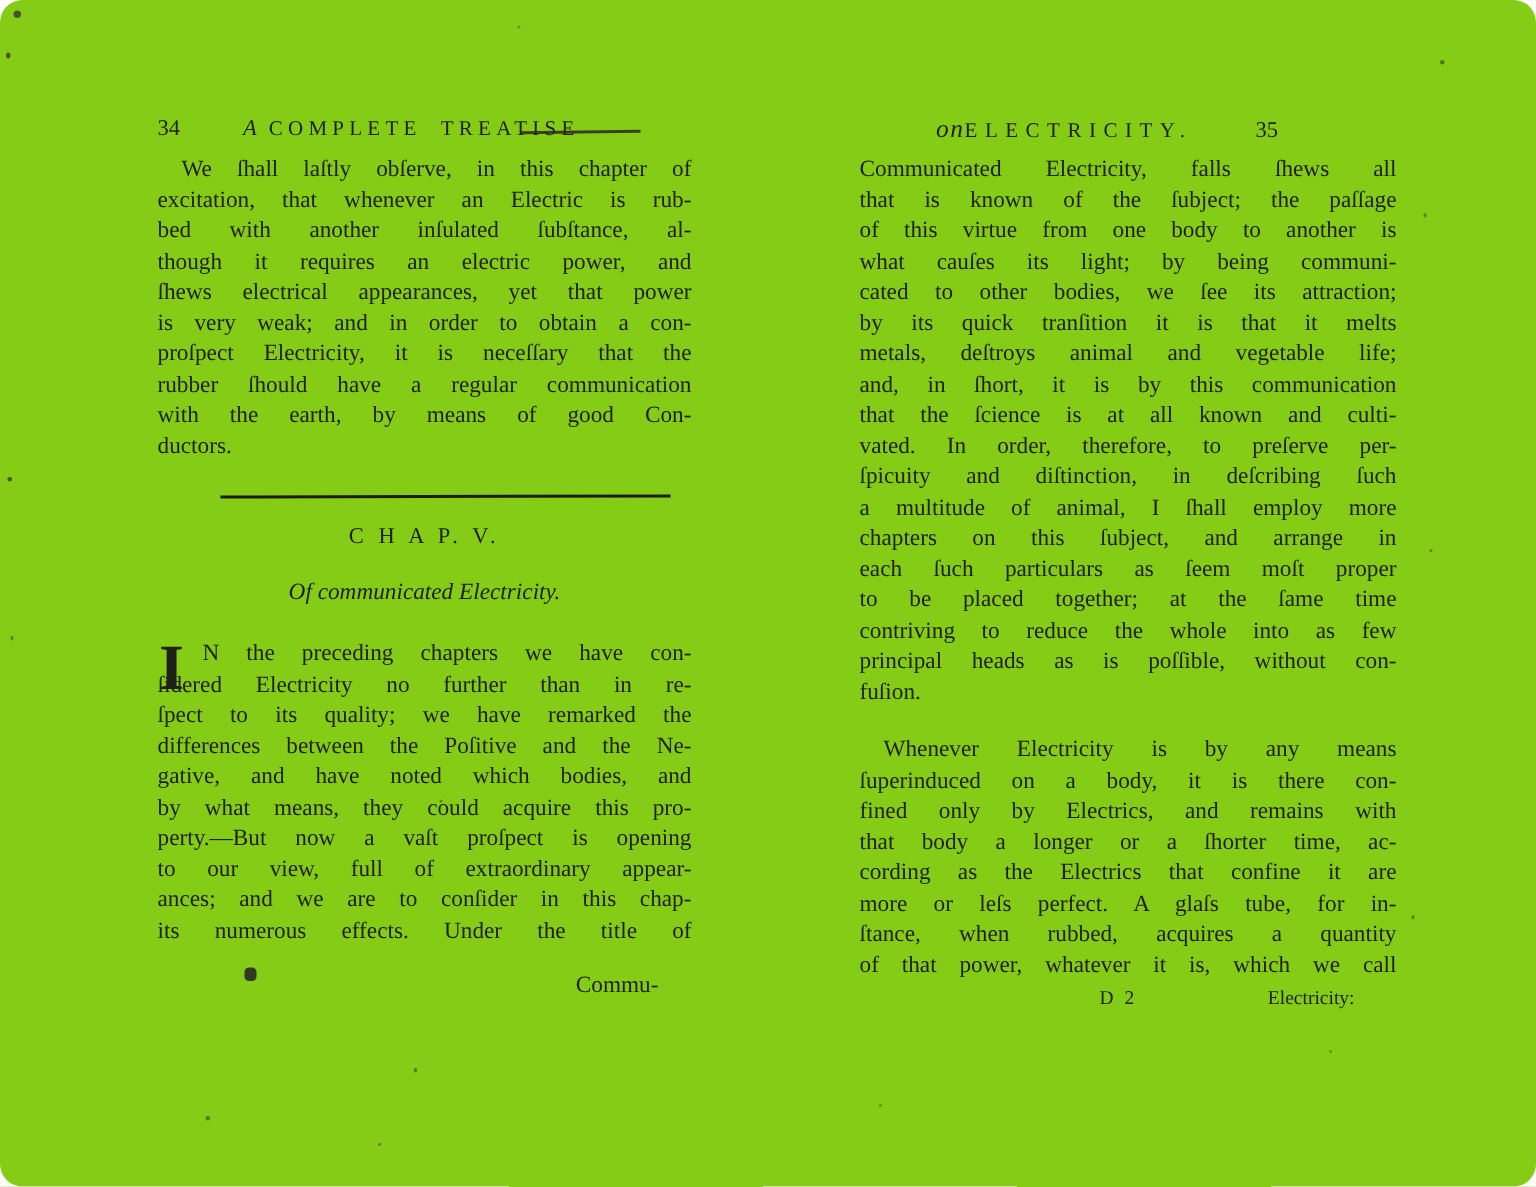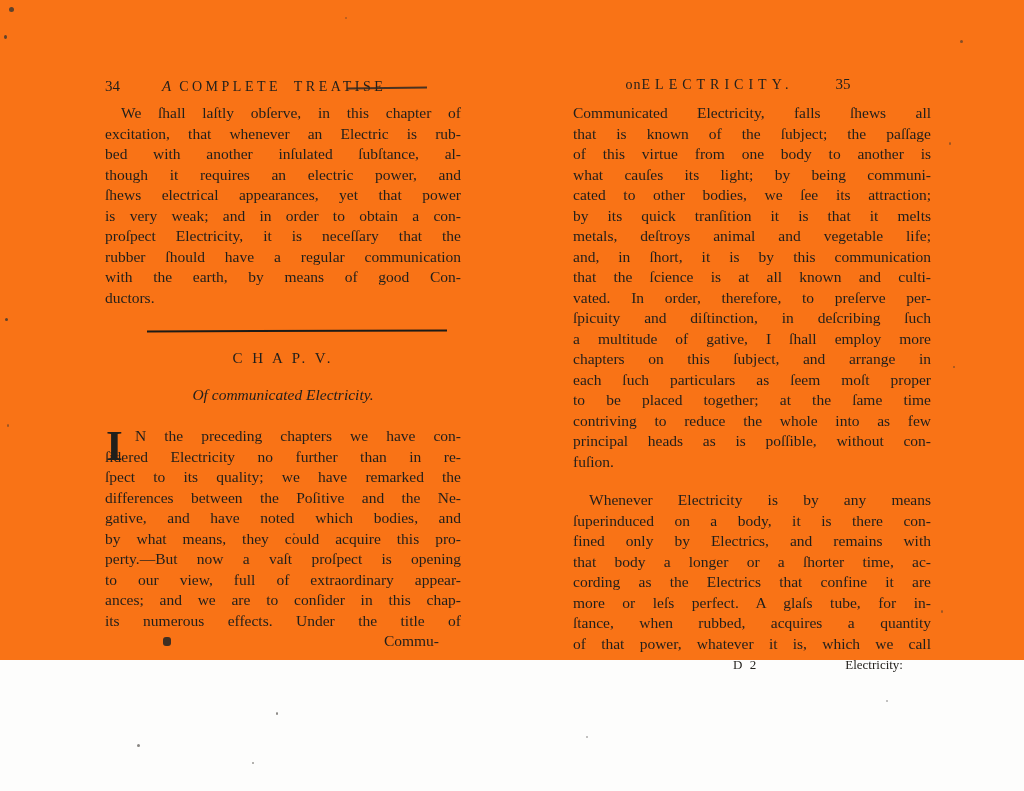--- a/index.html
+++ b/index.html
@@ -8,22 +8,23 @@
     width: 1024px;
     height: 791px;
     background: #fdfdfc;
     overflow: hidden;
     font-family: "Liberation Serif", "DejaVu Serif", serif;
     color: #211f1b;
   }
   .scan {
     position: relative;
     width: 1024px;
-    height: 660px;
-    background: #f97316;
+    height: 791px;
+    background: #84cc16;
+    border-radius: 15px;
   }
   .page {
     position: absolute;
     top: 0;
   }
   .page-left  { left: 105px; top: 78px; width: 356px; }
   .page-right { left: 573px; top: 76px; width: 358px; }
 
   .running-head {
     position: relative;
@@ -35,21 +36,21 @@
   }
   .page-num { font-size: 15px; }
   .page-left .page-num { margin-right: 14px; }
   .rh-title {
     letter-spacing: 3.5px;
     word-spacing: 6px;
   }
   .rh-article { font-style: italic; font-size: 15px; margin-right: 8px; letter-spacing: 0; }
   .page-left .rh-group { margin: 0 auto 0 28px; }
   .page-right .running-head { justify-content: center; }
-  .page-right .rh-prefix { letter-spacing: 1px; font-size: 14px; }
+  .page-right .rh-prefix { font-style: italic; letter-spacing: 1px; font-size: 17px; }
   .page-right .rh-title { letter-spacing: 5px; }
   .page-right .page-num { margin-left: 42px; margin-right: 28px; }
 
   .strike-artifact {
     position: absolute;
     top: 9px;
     left: 242px;
     width: 80px;
     height: 2px;
     background: #2a2723;
@@ -112,21 +113,21 @@
   }
   .page-left .catchword-row { margin-top: 0; }
   .sig-blob {
     margin-left: 58px;
     width: 8px; height: 9px;
     background: #2b2823;
     border-radius: 3px;
     align-self: center;
     opacity: .9;
   }
-  .page-left .catchword { margin-left: auto; margin-right: 22px; }
+  .page-left .catchword { margin-left: auto; margin-right: 22px; margin-top: 16px; }
 
   .page-right .para1 { margin-top: 7px; }
   .page-right .para2 { margin-top: 18px; }
   .sig-row {
     display: flex;
     font-size: 13px;
     line-height: 21px;
   }
   .sig-mark { margin-left: 160px; letter-spacing: 2px; }
   .sig-row .catchword { margin-left: auto; margin-right: 28px; }
@@ -206,21 +207,21 @@
         <div class="line">that is known of the ſubject; the paſſage</div>
         <div class="line">of this virtue from one body to another is</div>
         <div class="line">what cauſes its light; by being communi-</div>
         <div class="line">cated to other bodies, we ſee its attraction;</div>
         <div class="line">by its quick tranſition it is that it melts</div>
         <div class="line">metals, deſtroys animal and vegetable life;</div>
         <div class="line">and, in ſhort, it is by this communication</div>
         <div class="line">that the ſcience is at all known and culti-</div>
         <div class="line">vated.  In order, therefore, to preſerve per-</div>
         <div class="line">ſpicuity and diſtinction, in deſcribing ſuch</div>
-        <div class="line">a multitude of gative, I ſhall employ more</div>
+        <div class="line">a multitude of animal, I ſhall employ more</div>
         <div class="line">chapters on this ſubject, and arrange in</div>
         <div class="line">each ſuch particulars as ſeem moſt proper</div>
         <div class="line">to be placed together; at the ſame time</div>
         <div class="line">contriving to reduce the whole into as few</div>
         <div class="line">principal heads as is poſſible, without con-</div>
         <div class="line">fuſion.</div>
       </div>
 
     <div class="para para2 indent-first justify-all">
         <div class="line">Whenever Electricity is by any means</div>

